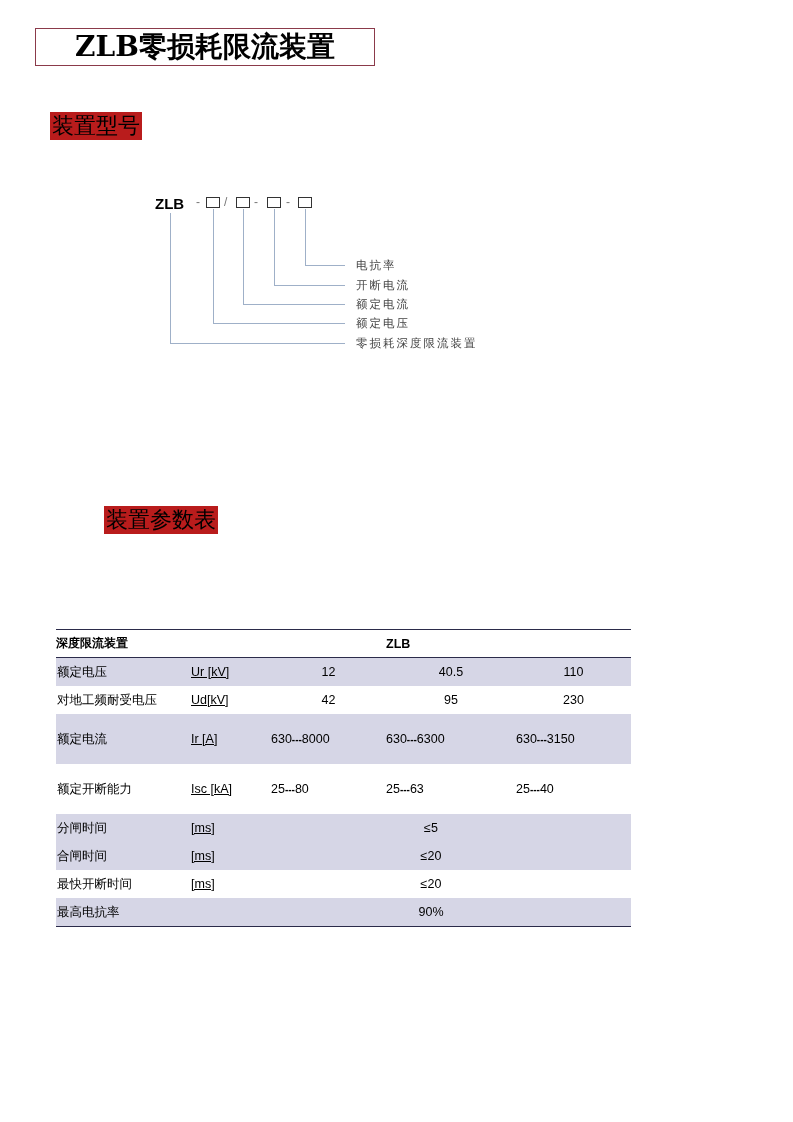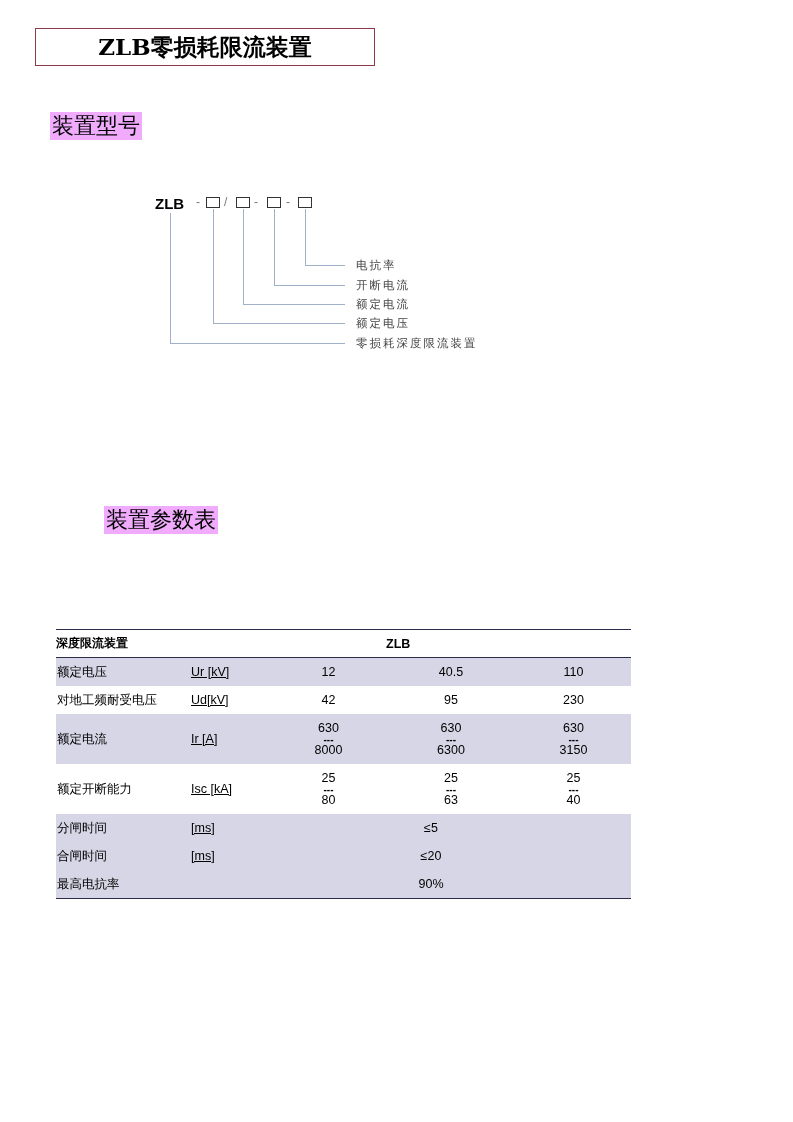--- a/index.html
+++ b/index.html
@@ -2,22 +2,22 @@
 <html><head>
   <meta charset="utf-8">
   <style>
     html, body { margin: 0; padding: 0; background: #ffffff; }
     body { width: 793px; height: 1122px; position: relative; overflow: hidden;
            font-family: "DejaVu Sans", "Liberation Sans", sans-serif; color: #000; }
     .title-box { position: absolute; left: 35px; top: 28px; width: 340px; height: 38px;
                  border: 1px solid #8b3a4a; box-sizing: border-box;
                  display: flex; align-items: center; justify-content: center; }
     .title-text { font-family: "DejaVu Serif", "Liberation Serif", serif; font-weight: bold;
-                  font-size: 23px; letter-spacing: 0px; text-align: center; }
-    .section-heading { position: absolute; background: #f0abfc; font-size: 22px;
+                  font-size: 28px; letter-spacing: 0px; text-align: center; }
+    .section-heading { position: absolute; background: #b91c1c; font-size: 22px;
                        line-height: 28px; padding: 0 2px; }
     #sec1 { left: 50px; top: 112px; }
     #sec2 { left: 61px; top: 506px; margin-left: 43px; }
 
     
     .diagram { position: absolute; left: 0; top: 0; width: 793px; height: 400px; pointer-events: none; }
     .diagram .code-prefix { position: absolute; left: 155px; top: 195px; font-family: "Liberation Sans", sans-serif;
                             font-weight: bold; font-size: 15px; }
     .diagram .slot { position: absolute; top: 197px; width: 14px; height: 11px; border: 1.3px solid #333;
                      box-sizing: border-box; }
@@ -38,21 +38,21 @@
     .param-table td { padding: 0; vertical-align: middle; }
     .param-table tr.shade { background: #d6d6e6; }
     .param-table tr.single td { height: 28px; }
     .param-table tr.range td { height: 50px; }
     .c-name { width: 134px; text-align: left; padding-left: 1px !important; font-family: "DejaVu Sans", sans-serif; }
     .c-unit { width: 80px; text-align: left; text-decoration: underline; }
     .c-v { text-align: center; }
     .c-v1 { width: 115px; }
     .c-v2 { width: 130px; }
     .c-v3 { width: 115px; }
-    .range-cell { display: flex; flex-direction: column; align-items: center; line-height: 13px; }
+    .range-cell { display: flex; flex-direction: row; align-items: center; line-height: 13px; }
     .range-cell .dash { font-weight: bold; font-size: 10px; line-height: 9px; }
     th.h-name { text-align: left; font-family: "DejaVu Sans", sans-serif; font-size: 12px; }
     th.h-series { text-align: left; padding-left: 0; }
   </style>
 </head>
 <body>
 
 <div class="title-box">
   <span class="title-text">ZLB零损耗限流装置</span>
 </div>
@@ -170,20 +170,27 @@
         <span style="display:inline-block; width:100%; text-align:center; padding-right:40px; box-sizing:border-box;">≤5</span>
       </td>
     </tr>
     <tr class="shade single">
       <td class="c-name">合闸时间</td>
       <td class="c-unit">[ms]</td>
       <td class="c-v" colspan="3">
         <span style="display:inline-block; width:100%; text-align:center; padding-right:40px; box-sizing:border-box;">≤20</span>
       </td>
     </tr>
+    <tr class="single">
+      <td class="c-name">最快开断时间</td>
+      <td class="c-unit">[ms]</td>
+      <td class="c-v" colspan="3">
+        <span style="display:inline-block; width:100%; text-align:center; padding-right:40px; box-sizing:border-box;">≤20</span>
+      </td>
+    </tr>
     <tr class="shade single">
       <td class="c-name">最高电抗率</td>
       <td class="c-unit"></td>
       <td class="c-v" colspan="3">
         <span style="display:inline-block; width:100%; text-align:center; padding-right:40px; box-sizing:border-box;">90%</span>
       </td>
     </tr>
   </tbody>
 </table>
 

